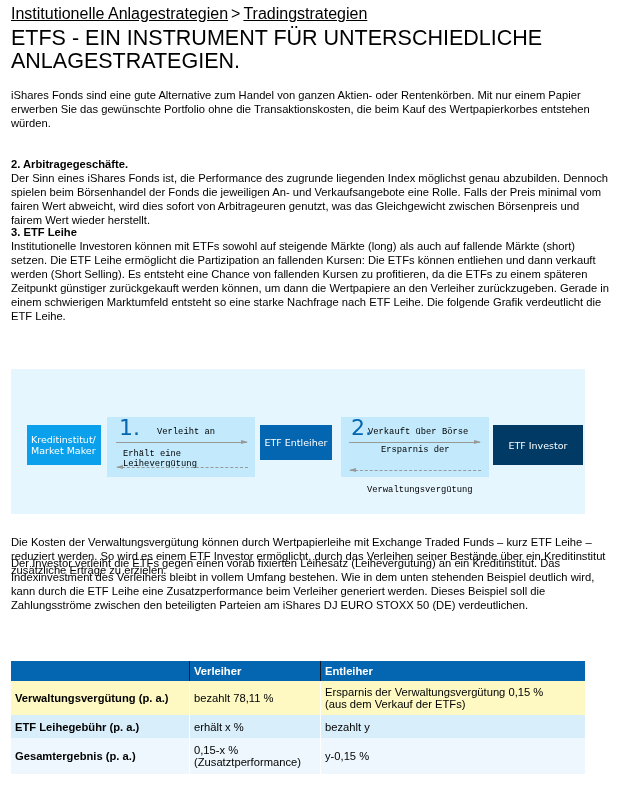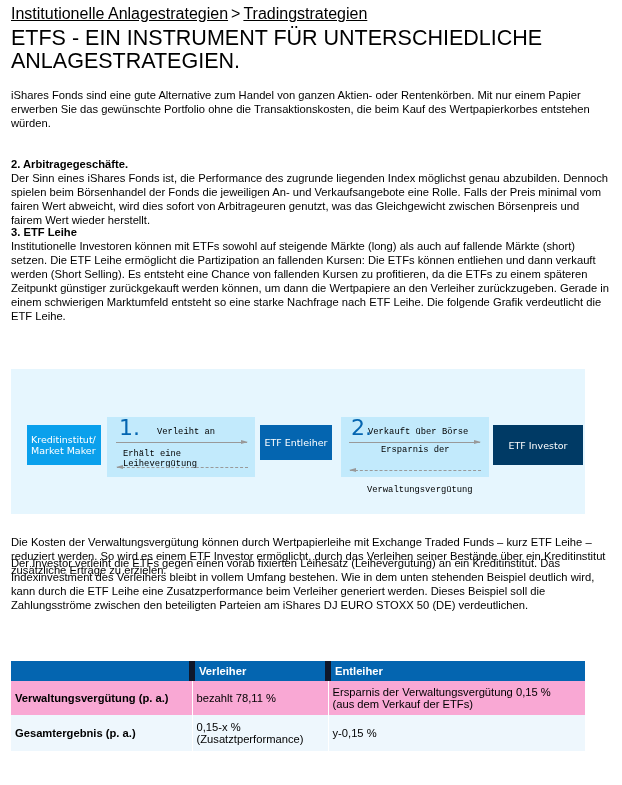--- a/index.html
+++ b/index.html
@@ -54,26 +54,26 @@
     content: ""; position: absolute; left: -1px; top: -3px;
     border-right: 7px solid #999; border-top: 2px solid transparent; border-bottom: 2px solid transparent;
   }
 
   table.cmp {
     position: absolute; left: 11px; top: 661px; width: 574px;
     border-collapse: collapse; font-size: 11.2px;
   }
   table.cmp th {
     background: #0465b0; color: #fff; text-align: left; font-weight: bold;
-    height: 20px; padding: 0 4px; border-left: 6px solid #0f172a;
+    height: 20px; padding: 0 4px; border-left: 1px solid #0f172a;
   }
   table.cmp th:first-child { border-left: none; }
   table.cmp td { padding: 2px 4px; border-left: 1px solid #fff; vertical-align: middle; }
   table.cmp td:first-child { border-left: none; font-weight: bold; }
-  table.cmp tr.r1 td { background: #f9a8d4; height: 30px; }
+  table.cmp tr.r1 td { background: #fef9c3; height: 30px; }
   table.cmp tr.r2 td { background: #d9eefb; height: 19px; }
   table.cmp tr.r3 td { background: #eef7fd; height: 32px; }
   .col1 { width: 170px; }
   .col2 { width: 122px; }
 </style>
 </head>
 <body>
 
 <div class="breadcrumb">
   <a href="#">Institutionelle Anlagestrategien</a><span class="sep">&gt;</span><a href="#">Tradingstrategien</a>
@@ -144,19 +144,24 @@
       <th class="col2">Verleiher</th>
       <th>Entleiher</th>
     </tr>
   </thead>
   <tbody>
     <tr class="r1">
       <td>Verwaltungsvergütung (p. a.)</td>
       <td><span>bezahlt 78,11 %</span></td>
       <td><span>Ersparnis der Verwaltungsvergütung 0,15 %</span><br><span>(aus dem Verkauf der ETFs)</span></td>
     </tr>
+    <tr class="r2">
+      <td>ETF Leihegebühr (p. a.)</td>
+      <td><span>erhält x %</span></td>
+      <td><span>bezahlt y</span></td>
+    </tr>
     <tr class="r3">
       <td>Gesamtergebnis (p. a.)</td>
       <td><span>0,15-x %</span><br><span>(Zusatztperformance)</span></td>
       <td><span>y-0,15 %</span></td>
     </tr>
   </tbody>
 </table>
 
 </body></html>

